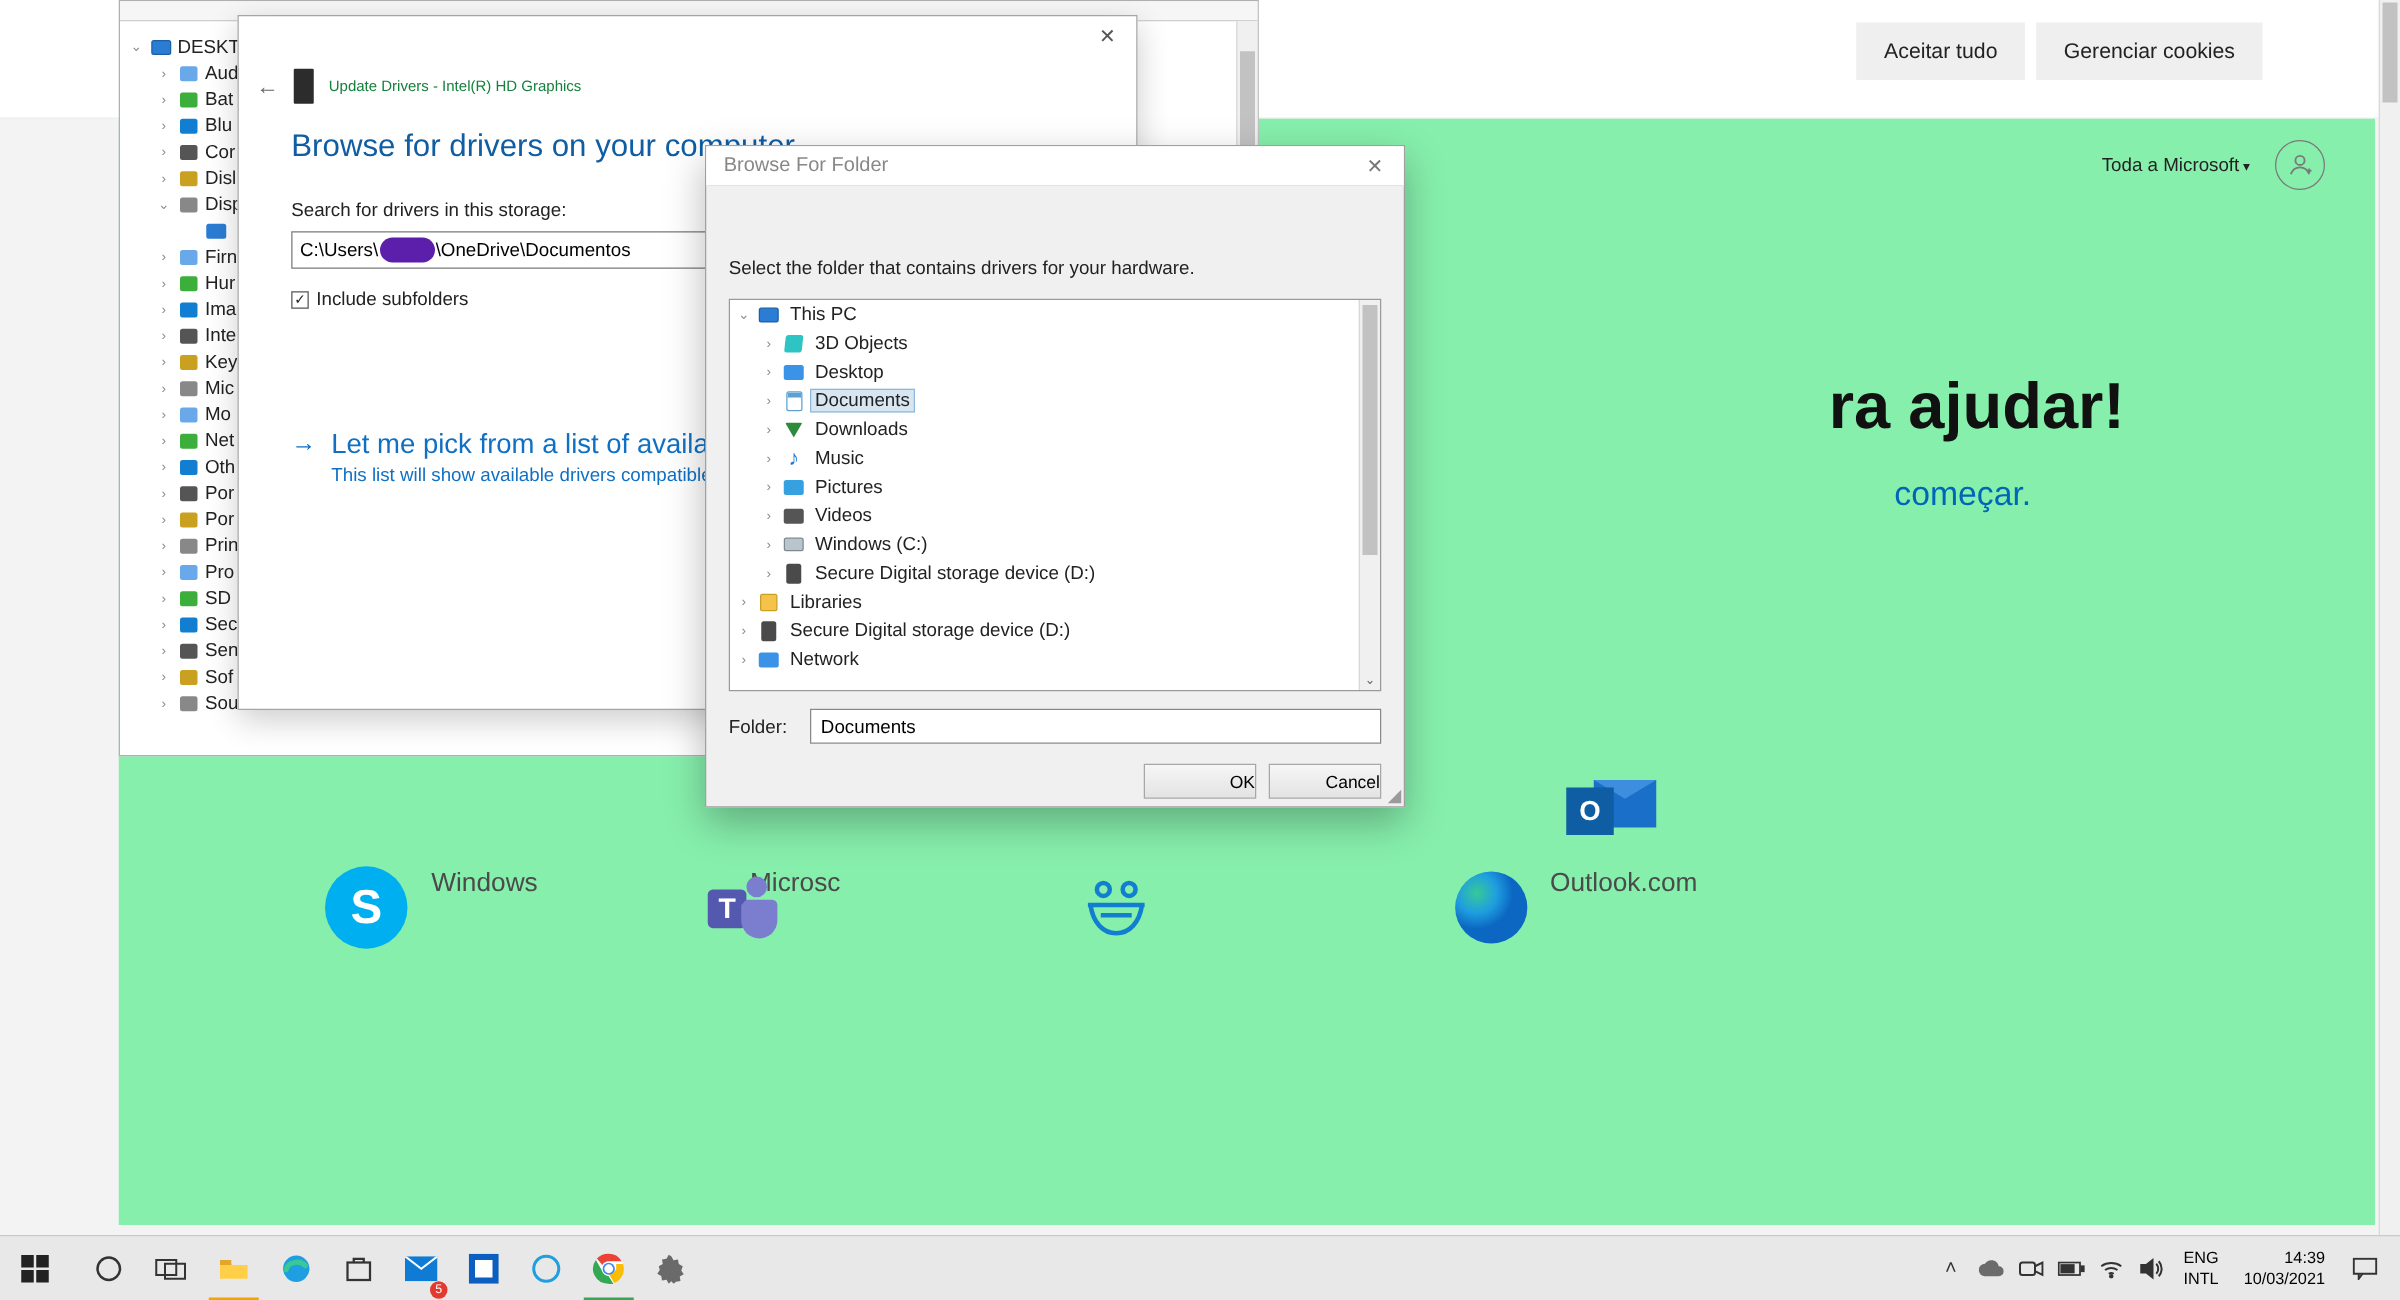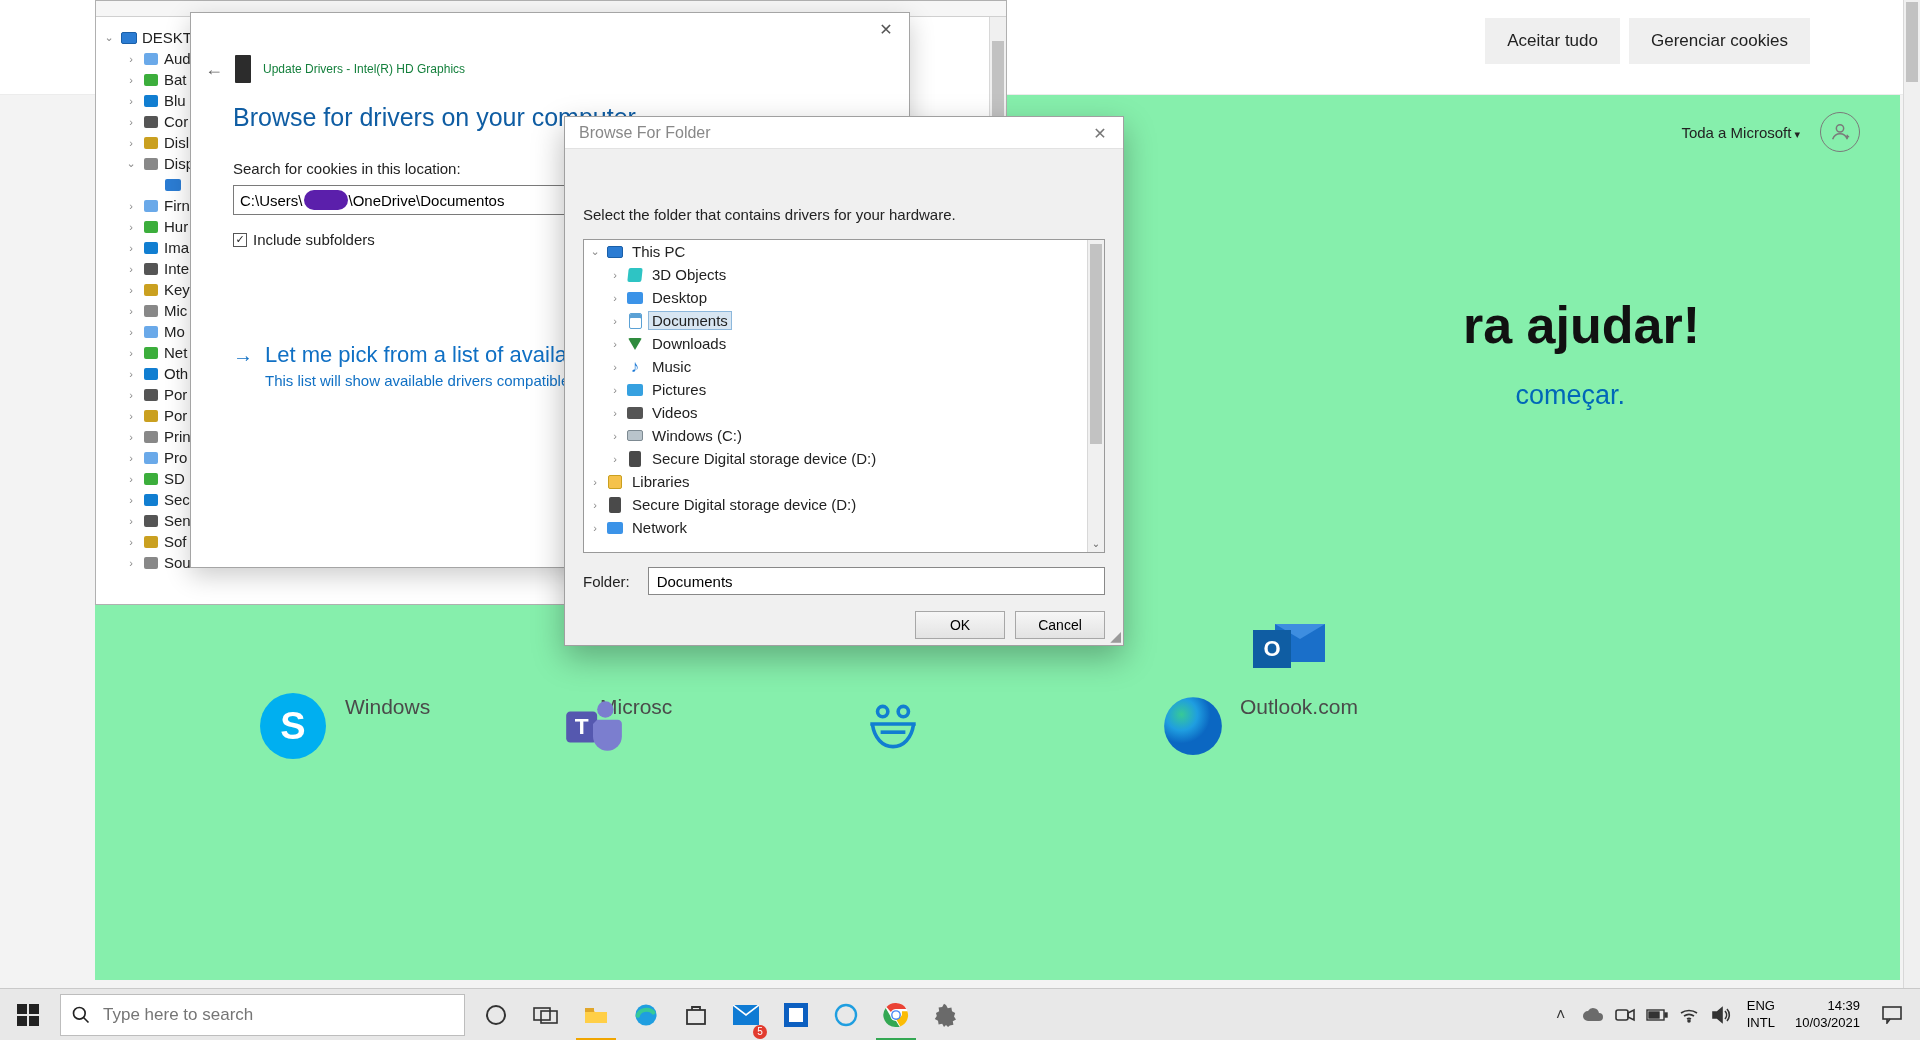--- a/index.html
+++ b/index.html
@@ -97,21 +97,21 @@
 .frow.l0 { padding-left:4px; }
 .frow.l1 { padding-left:24px; }
 .frow .tw { width:14px; color:#8a8a8a; font-size:11px; text-align:center; cursor:pointer;}
 .frow .icn { width:18px; height:18px; margin:0 4px; display:flex; align-items:center; justify-content:center; }
 .frow .txt { padding:1px 4px; }
 .frow.sel .txt { background:#d8e6f2; border:1px solid #8db8dc; padding:0 3px;}
 .bff .folder-row { display:flex; align-items:center; padding:4px 18px 0; gap:18px; }
 .bff .folder-row label { font-size:15px; color:#222; }
 .bff .folder-row input { flex:1; height:28px; border:1px solid #888; padding:0 8px; font-size:15px; }
 .bff .btns { display:flex; justify-content:flex-end; gap:10px; padding:16px 18px; }
-.bff .btns button { width:90px; height:28px; border:1px solid #a7a7a7; background:linear-gradient(#f6f6f6,#e3e3e3); font-size:14px; cursor:pointer;}
+.bff .btns button { width:90px; height:28px; border:1px solid #a7a7a7; background:linear-gradient(#f6f6f6,#e3e3e3); font-size:14px; cursor:pointer;text-align:right;}
 .bff .resize { position:absolute; right:2px; bottom:2px; width:14px; height:14px; color:#9a9a9a; font-size:14px; line-height:14px; text-align:right; }
 
 
 .taskbar {
   position:absolute; left:0; right:0; bottom:0; height:52px; background:#e8e8e8;
   display:flex; align-items:center; border-top:1px solid #c9c9c9;
 }
 .start { width:56px; height:52px; display:flex; align-items:center; justify-content:center; }
 .winlogo { display:grid; grid-template-columns:10px 10px; grid-template-rows:10px 10px; gap:2px; }
 .winlogo span { background:#222; }
@@ -423,21 +423,21 @@
   <div class="titlebar">
     <div class="close">✕</div>
   </div>
   <div class="titlerow">
     <span class="back">←</span>
     <span class="devicn"></span>
     <span class="title">Update Drivers - Intel(R) HD Graphics</span>
   </div>
   <div class="content">
     <h2>Browse for drivers on your computer</h2>
-    <div class="lbl">Search for cookies in this location:</div>
+    <div class="lbl">Search for drivers in this storage:</div>
     <div class="pathbox">
       <span>C:\Users\</span>
         <span class="redact"></span>
         <span>\OneDrive\Documentos</span>
     </div>
     <div class="checkbox">
       <span class="cbsq">✓</span>
       <span>Include subfolders</span>
     </div>
     <div class="alt">
@@ -574,29 +574,20 @@
 
 <div class="taskbar">
   <div class="start">
     <div class="winlogo">
         <span></span>
         <span></span>
         <span></span>
         <span></span>
       </div>
   </div>
-  <div class="search">
-    <span class="sicn">
-      <svg width="20" height="20" viewBox="0 0 24 24" fill="none" stroke="#222" stroke-width="2">
-          <circle cx="10" cy="10" r="7"></circle>
-          <line x1="15" y1="15" x2="21" y2="21"></line>
-        </svg>
-    </span>
-    <input placeholder="Type here to search" style="">
-  </div>
   <div class="task-icons">
     <div class="tic">
         <svg width="24" height="24" viewBox="0 0 24 24" fill="none" stroke="#333" stroke-width="2">
           <circle cx="12" cy="12" r="9"></circle>
         </svg>
       </div>
     <div class="tic">
         <svg width="26" height="20" viewBox="0 0 26 20" fill="none" stroke="#333" stroke-width="1.6">
           <rect x="1" y="3" width="16" height="12"></rect>
           <rect x="8" y="6" width="16" height="12"></rect>

